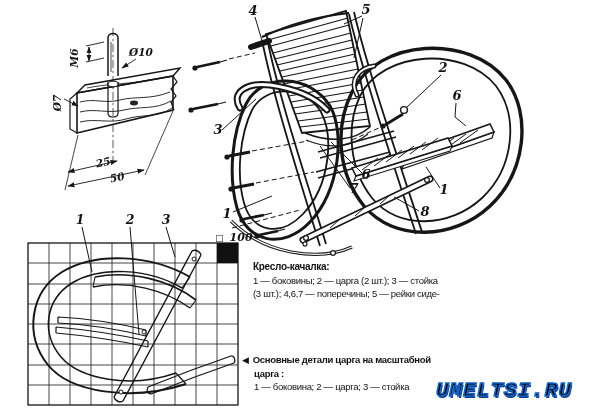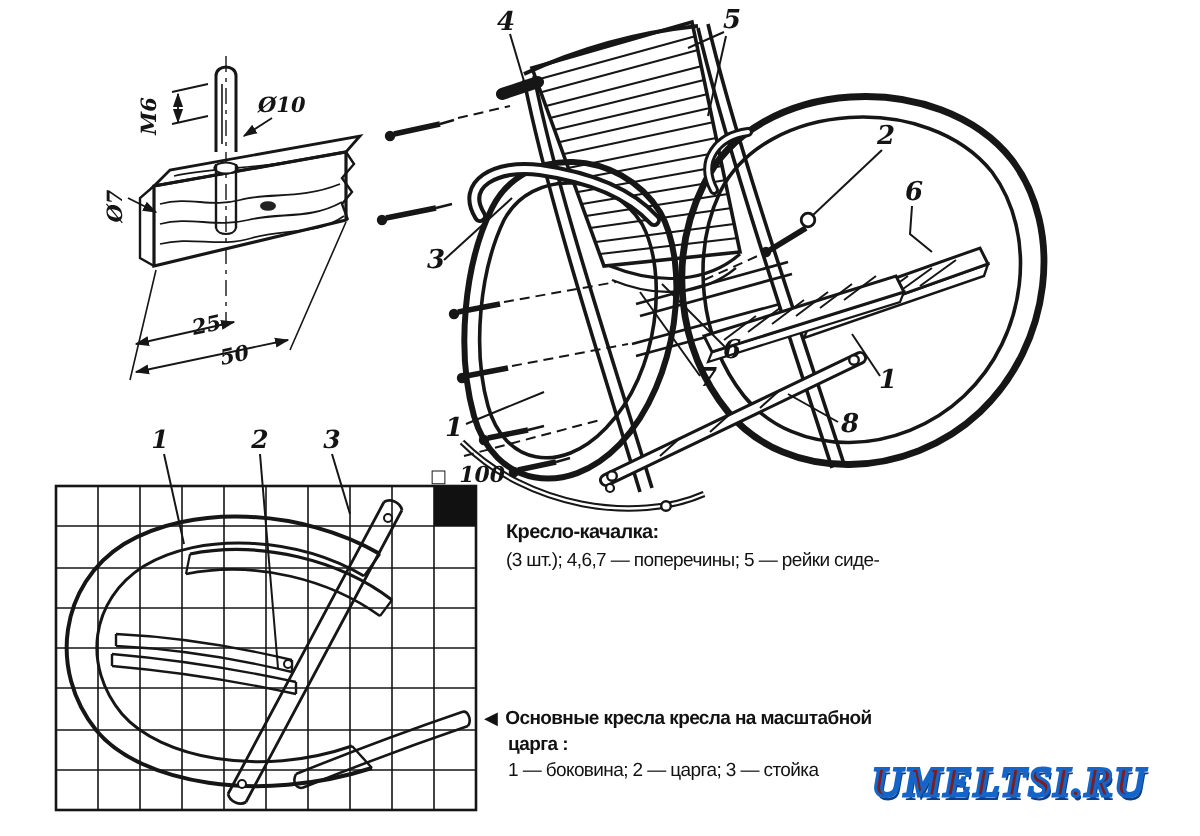--- a/index.html
+++ b/index.html
@@ -15,22 +15,22 @@
   .sq{font:9px "DejaVu Sans",sans-serif;}
   .scv{font:italic bold 11px "DejaVu Serif",serif;}
   .txtblock{position:absolute;font-family:Liberation Sans, sans-serif;color:#121212;}
   #legend{left:253px;top:260px;width:218px;font-size:9.5px;line-height:13.5px;letter-spacing:-0.3px;}
   #legend .ttl{font-weight:bold;font-size:10px;}
   #caption{left:242px;top:353px;width:225px;font-size:9.5px;line-height:13px;letter-spacing:-0.3px;}
   #caption .b{font-weight:bold;}
   #caption .ind{padding-left:12px;}
   #caption .mk{font-size:9px;padding-right:4px;}
   #watermark{left:436px;top:379px;position:absolute;
-    font-family:Liberation Serif, serif;font-style:italic;font-weight:bold;
-    font-size:21px;letter-spacing:1px;color:#7f1d1d;
+    font-family:Liberation Mono, monospace;font-style:italic;font-weight:bold;
+    font-size:21px;letter-spacing:1px;color:#000000;
     -webkit-text-stroke:1.6px #1565c8;text-shadow:1px 2px 0 #0d3f8f;}
 </style>
 </head>
 <body>
 
 <div id="canvas">
 
 <svg id="art" width="600" height="418" viewBox="0 0 600 418">
   <defs>
     <marker id="ah" viewBox="0 0 10 10" refX="9" refY="5" markerWidth="8" markerHeight="8" orient="auto-start-reverse">
@@ -230,26 +230,27 @@
 
     <text x="215" y="241">
       <tspan class="sq">□</tspan>
       <tspan class="scv" dx="1">100</tspan>
     </text>
   </g>
 </svg>
 
 <div id="legend" class="txtblock">
   <div class="ttl">Кресло-качалка:</div>
+  <div>1 — боковины; 2 — царга (2 шт.); 3 — стойка</div>
   <div>(3 шт.); 4,6,7 — поперечины; 5 — рейки сиде-</div>
 </div>
 
 <div id="caption" class="txtblock">
   <div>
-    <span class="mk">◀</span><span class="b">Основные кресла кресла на масштабной</span>
+    <span class="mk">◀</span><span class="b">Основные детали царга на масштабной</span>
   </div>
   <div class="b ind">царга :</div>
   <div class="ind">1 — боковина; 2 — царга; 3 — стойка</div>
 </div>
 
 <div id="watermark">UMELTSI.RU</div>
 
 </div>
 
 </body></html>

